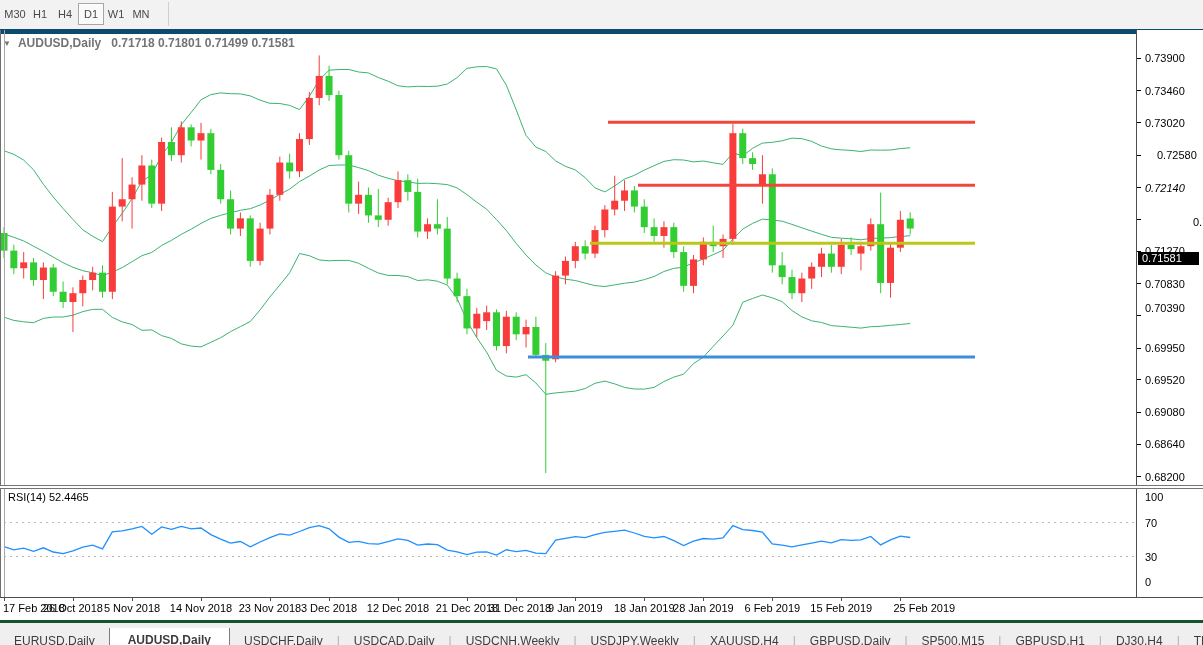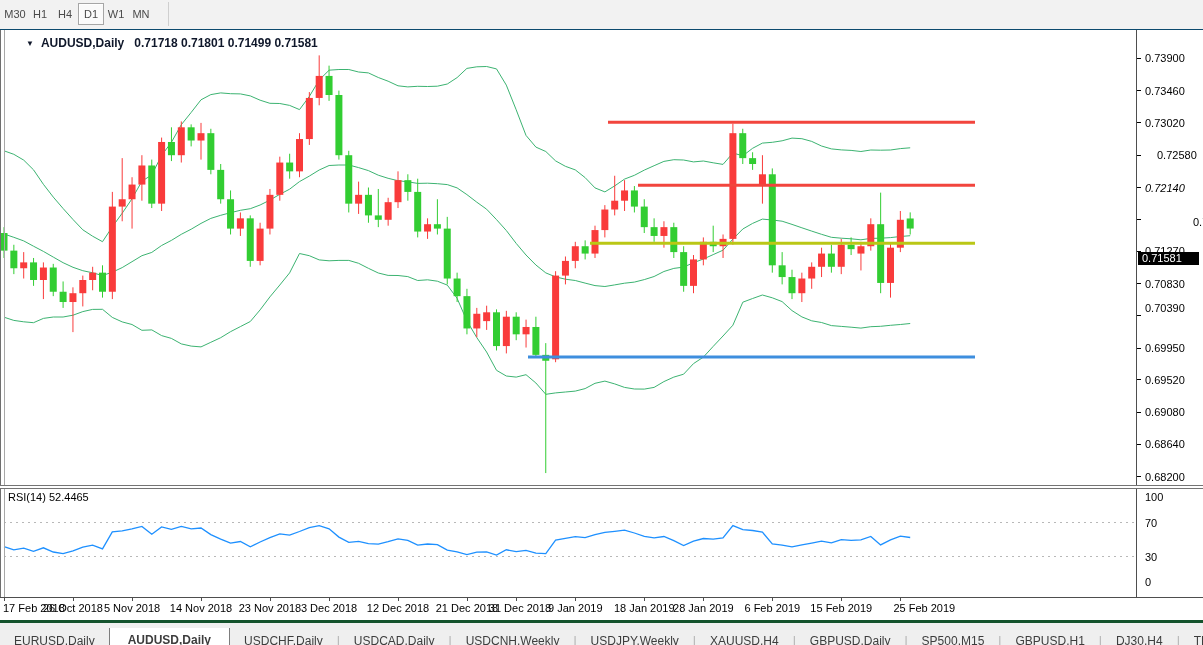--- a/index.html
+++ b/index.html
@@ -1,31 +1,31 @@
 <!DOCTYPE html>
 <html><head>
 <meta charset="utf-8">
 <style>
   html,body{margin:0;padding:0;background:#fff}
   #app{position:relative;width:1203px;height:645px;background:#fff;overflow:hidden;
        font-family:"Liberation Sans",sans-serif;-webkit-font-smoothing:antialiased}
   
   #toolbar{position:absolute;left:0;top:0;width:1203px;height:29px;background:#f2f2f2;
-           border-bottom:1px solid #0c4a6e}
+           border-bottom:5px solid #0c4a6e}
   .tf-btn{position:absolute;top:3px;width:26px;height:22px;line-height:22px;text-align:center;
           font-size:11px;color:#4a4a4a;cursor:default}
   .tf-btn.active{background:#fafafa;border:1px solid #a6a6a6;box-shadow:inset 1px 1px 0 #fff;
                  width:24px;height:20px;line-height:20px}
   #tb-sep{position:absolute;left:168px;top:2px;width:1px;height:24px;background:#cfcfcf}
   .top-frag-h{position:absolute;left:0;top:0;width:219px;height:1px;background:#5a5a5a}
   .top-frag-v{position:absolute;left:219px;top:0;width:1px;height:5px;background:#5a5a5a}
   
   #chart-area{position:absolute;left:0;top:30px;width:1203px;height:590px}
   #main-svg{position:absolute;left:0;top:0}
-  #chart-title{position:absolute;left:26px;top:6px;font-size:12px;font-weight:bold;color:#0f172a;z-index:6}
+  #chart-title{position:absolute;left:3px;top:6px;font-size:12px;font-weight:bold;color:#737373;z-index:6}
   #chart-title .dd{font-size:8px;margin-right:7px;position:relative;top:-1px}
   #chart-title .ohlc{margin-left:10px;font-weight:bold}
   #frame-l1{position:absolute;left:0;top:0;width:1px;height:590px;background:#6f6f6f}
   #frame-l2{position:absolute;left:4px;top:0;width:1px;height:567px;background:#a8a8a8}
   #price-axis{position:absolute;left:1136px;top:0;width:67px;height:567px;background:#fff;
               border-left:1px solid #4e4e4e;z-index:4}
   .pa-label{position:absolute;left:8px;font-size:11px;color:#000;white-space:nowrap}
   .pa-tick{position:absolute;left:0;width:4px;height:1px;background:#000}
   #price-tag{position:absolute;left:1138px;width:57px;height:13px;background:#000;color:#fff;
              font-size:11px;line-height:13px;padding-left:4px;z-index:7}

